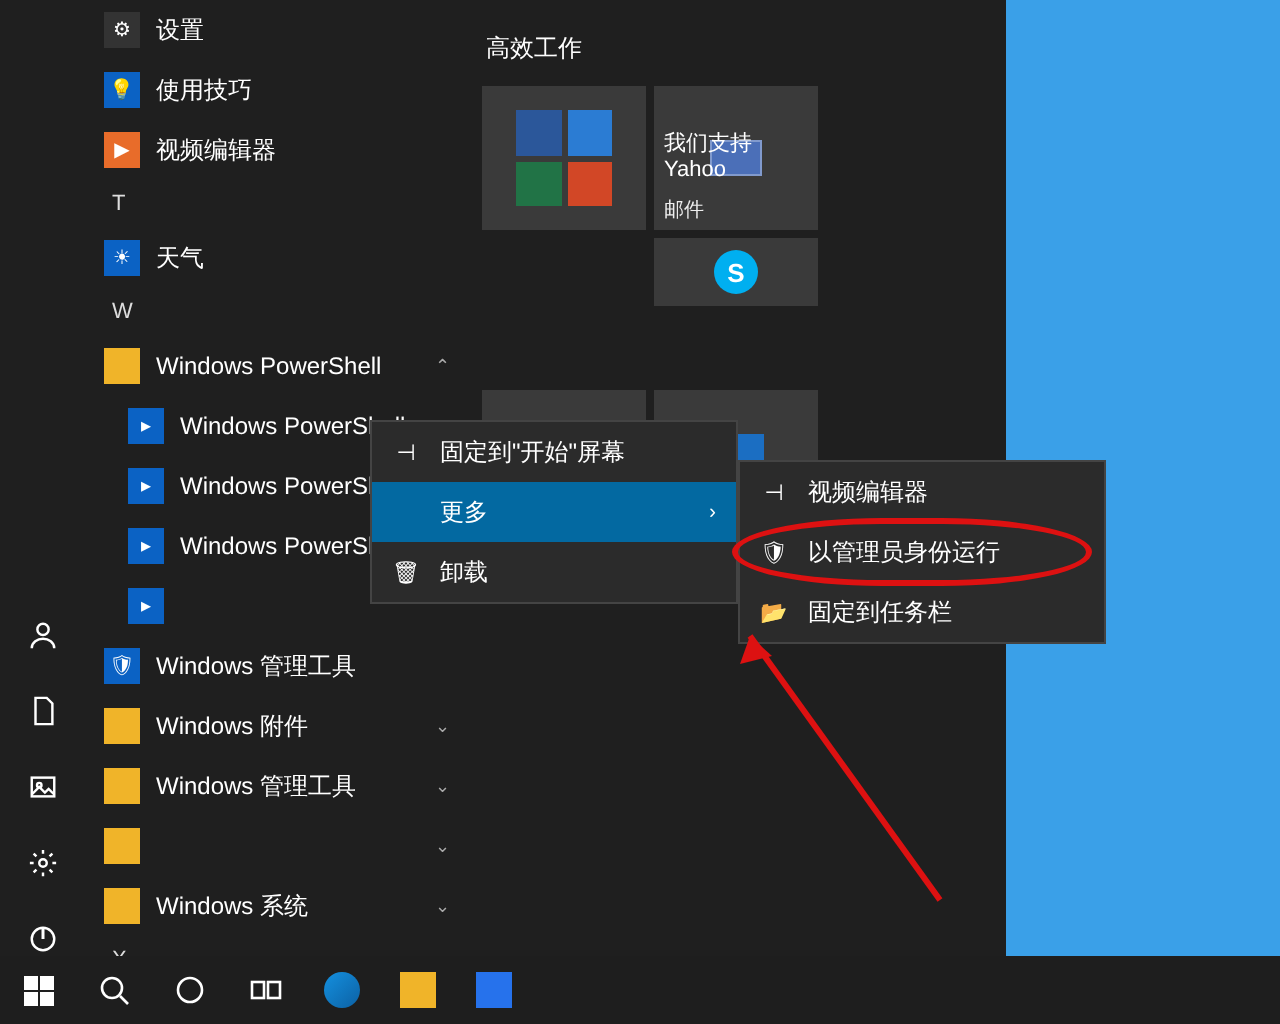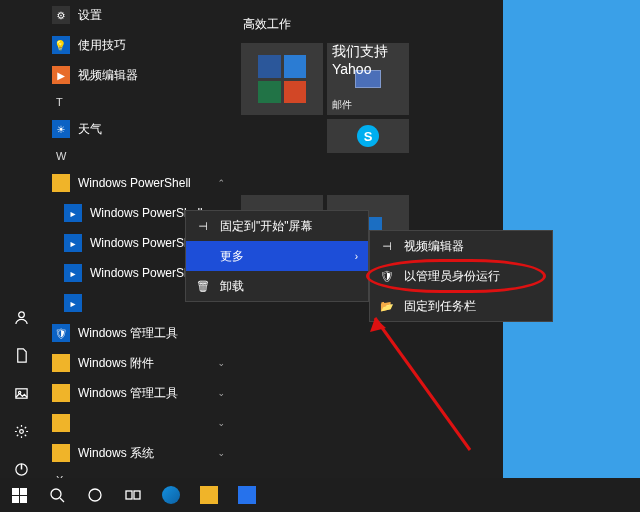--- a/index.html
+++ b/index.html
@@ -32,21 +32,21 @@
 .mini-grid div.g{background:#217346}
 .mini-grid div.o{background:#d24726}
 .mini-grid div.t{background:#2b7cd3}
 .mail-ico{width:26px;height:18px;background:#4b6fb8;border:1px solid rgba(255,255,255,.3)}
 .skype-ico{width:22px;height:22px;border-radius:50%;background:#00aff0;color:#fff;display:flex;align-items:center;justify-content:center;font-weight:bold;font-size:13px}
 .edge-ico{width:30px;height:30px;border-radius:50%;background:linear-gradient(135deg,#1490df,#0c61a4);color:#fff;display:flex;align-items:center;justify-content:center;font-weight:bold;font-size:18px}
 .photo-ico{width:28px;height:28px;background:#1b6ec2}
 .store-btn{margin-top:8px;width:100px;height:26px;background:#3a3a3a;font-size:10px;display:flex;align-items:center;justify-content:center}
 .ctx{position:absolute;left:185px;top:210px;background:#2b2b2b;color:#fff;font-size:12px;width:184px;border:1px solid #444;z-index:20}
 .ctx-item{height:30px;display:flex;align-items:center;padding:0 10px;gap:10px}
-.ctx-item.hover{background:#1d4ed8}
+.ctx-item.hover{background:#0369a1}
 .ctx-item .arrow{margin-left:auto;font-size:10px}
 .ctx-ico{width:14px;text-align:center;font-size:11px}
 .sub{position:absolute;left:369px;top:230px;background:#2b2b2b;color:#fff;font-size:12px;width:184px;border:1px solid #444;z-index:21}
 .sub .ctx-item.highlight{position:relative}
 .ring{position:absolute;left:-4px;top:-2px;width:180px;height:34px;border:3px solid #d11;border-radius:50%/60%;pointer-events:none}
 .arrow-line{position:absolute;left:350px;top:310px;width:160px;height:160px;pointer-events:none;z-index:25}
 .arrow-line line{stroke:#d11;stroke-width:3}
 .arrow-line polygon{fill:#d11}
 .taskbar{position:absolute;left:0;bottom:0;width:640px;height:34px;background:#1e1e1e;display:flex;align-items:center}
 .tb-btn{width:38px;height:34px;display:flex;align-items:center;justify-content:center;color:#fff}
@@ -175,21 +175,21 @@
           <div class="mini-grid">
             <div></div>
             <div class="t"></div>
             <div class="g"></div>
             <div class="o"></div>
           </div>
         </div>
       <div class="tile">
           <div class="mail-ico"></div>
           <span class="lbl">邮件</span>
-          <span style="position:absolute;top:0;left:5px;font-size:14px">我们支持 Yahoo</span>
+          <span style="position:absolute;top:21px;left:5px;font-size:11px">我们支持 Yahoo</span>
         </div>
       <div class="tile" style="grid-column:2;grid-row:2;height:34px;align-self:start">
           <div class="skype-ico">S</div>
         </div>
       <div class="tile" style="grid-column:1;grid-row:3">
           <div class="edge-ico">e</div>
           <span class="lbl">Microsoft Edge</span>
         </div>
       <div class="tile" style="grid-column:2;grid-row:3">
           <div class="photo-ico"></div>

